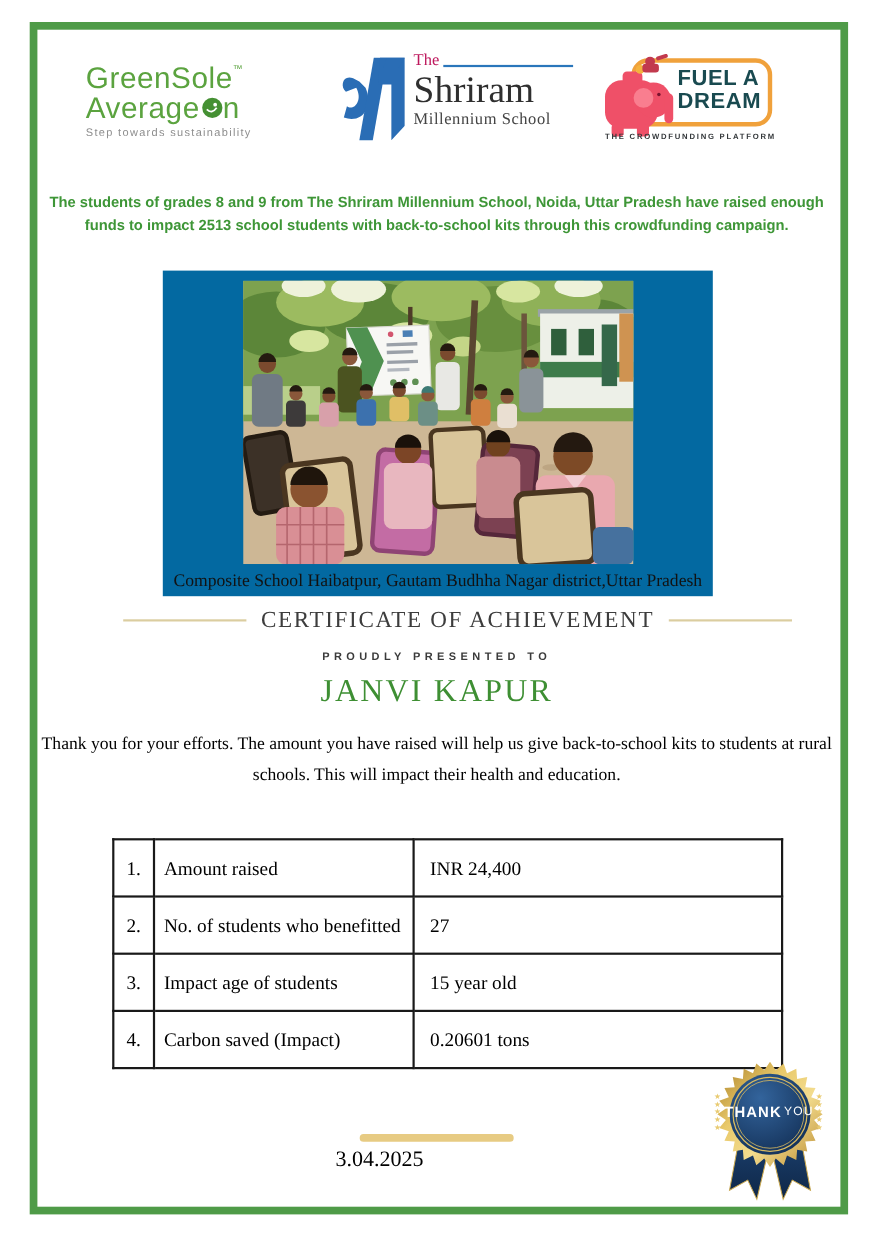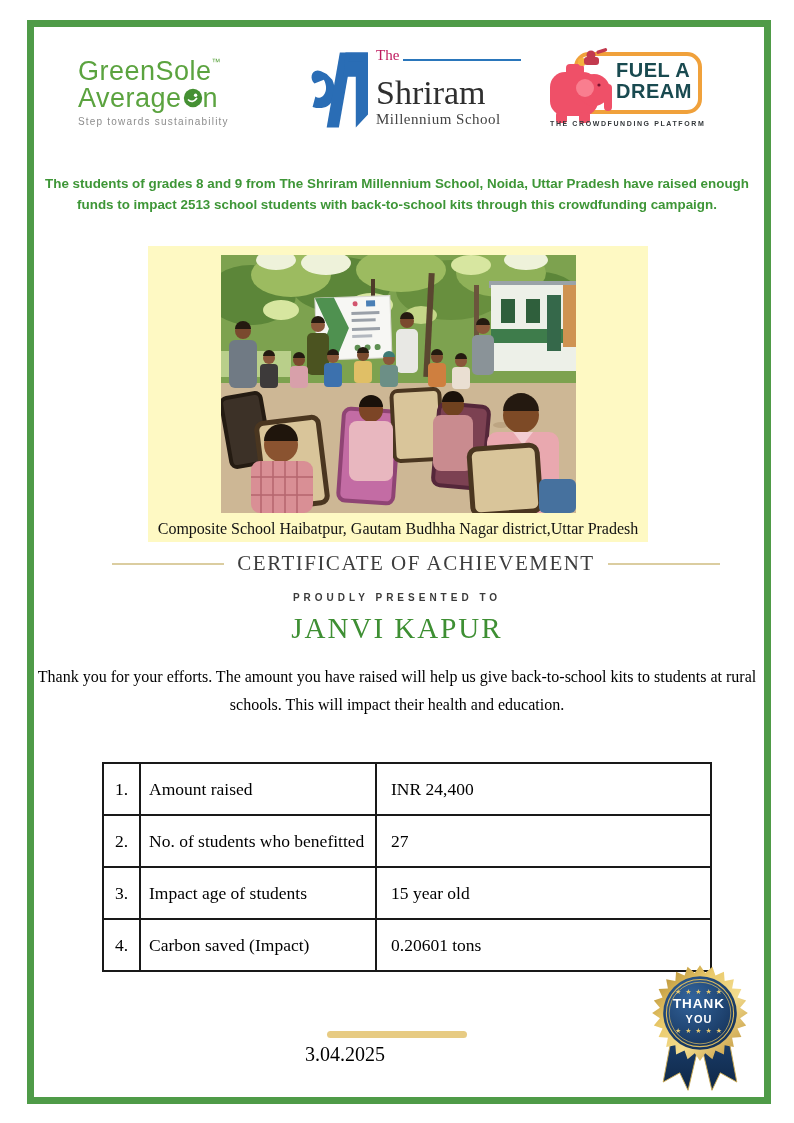--- a/index.html
+++ b/index.html
@@ -16,38 +16,38 @@
   .gs-tm{font-size:9px;color:#5ba33f;vertical-align:top;}
   .gs-line2{font-size:27px;color:#5ba33f;letter-spacing:.5px;display:flex;align-items:center;}
   .gs-o-icon{display:inline-block;margin:0 0 -2px 1px;}
   .gs-tagline{font-size:10px;color:#8d8d8d;letter-spacing:1.2px;margin-top:5px;}
 
   .sh-logo{display:flex;align-items:flex-start;gap:8px;width:190px;}
   .sh-text{display:flex;flex-direction:column;line-height:1;}
   .sh-the-row{display:flex;align-items:flex-end;gap:4px;}
   .sh-the{font-size:15px;color:#be185d;font-family:"Liberation Serif",serif;}
   .sh-rule{flex:1;height:2px;background:#2a76bb;margin-bottom:2px;width:118px;}
-  .sh-name{font-size:34px;color:#2f2f2f;font-family:"Liberation Serif",serif;margin-top:13px;}
+  .sh-name{font-size:34px;color:#2f2f2f;font-family:"Liberation Serif",serif;margin-top:3px;}
   .sh-sub{font-size:15px;color:#444;font-family:"Liberation Serif",serif;margin-top:2px;letter-spacing:.5px;}
 
   .fd-logo{position:relative;width:172px;height:88px;}
   .fd-box{position:absolute;left:30px;top:4px;width:128px;height:62px;
           border:4px solid #f0a13b;border-radius:15px;box-sizing:border-box;}
   .fd-elephant{position:absolute;left:0;top:0;}
   .fd-text{position:absolute;left:72px;top:12px;font-weight:bold;color:#194a50;
            font-size:20px;line-height:1.05;letter-spacing:.5px;}
   .fd-tagline{position:absolute;left:6px;top:72px;width:166px;font-size:7px;font-weight:bold;
               letter-spacing:1.6px;color:#33373a;}
 
   
   .intro{position:absolute;left:42px;top:173px;width:710px;text-align:center;
          color:#3e9637;font-weight:bold;font-size:13.4px;line-height:1.6;}
 
   
-  .photo-block{position:absolute;left:148px;top:246px;width:500px;height:296px;background:#fef9c3;}
+  .photo-block{position:absolute;left:148px;top:246px;width:500px;height:296px;background:#0369a1;}
   .photo{position:absolute;left:73px;top:9px;width:355px;height:258px;overflow:hidden;}
   .photo-caption{position:absolute;left:0;bottom:4px;width:100%;text-align:center;
                  font-family:"Liberation Serif",serif;font-size:16px;color:#121212;}
 
   
   .title-row{position:absolute;left:0;top:551px;width:794px;display:flex;
              justify-content:center;align-items:center;gap:13px;padding-left:19px;}
   .title-line{width:112px;height:2px;background:#dbcda0;}
   .cert-title{font-family:"Liberation Serif",serif;font-size:21px;color:#3d3d3d;letter-spacing:1.5px;}
   .presented{position:absolute;left:0;top:592px;width:794px;text-align:center;
@@ -68,24 +68,24 @@
   
   .gold-line{position:absolute;left:327px;top:1031px;width:140px;height:7px;
              border-radius:4px;background:#e7cb83;}
   .date{position:absolute;left:0;top:1043px;width:690px;text-align:center;
         font-family:"Liberation Serif",serif;font-size:20px;color:#000;}
 
   
   .badge{position:absolute;left:640px;top:956px;width:120px;height:140px;}
   .badge svg{position:absolute;left:0;top:0;}
   .badge-text{position:absolute;left:22px;top:18px;width:74px;height:74px;display:flex;
-              flex-direction:column;align-items:center;justify-content:center;gap:2px;}
+              align-items:center;justify-content:center;gap:2px;}
   .badge-stars{font-size:7px;color:#e9cb72;letter-spacing:1px;line-height:1;}
   .badge-word1{font-size:13.5px;font-weight:800;color:#fff;letter-spacing:1px;line-height:1.1;}
-  .badge-word2{font-size:11px;font-weight:700;color:#fff;letter-spacing:1px;line-height:1.1;}
+  .badge-word2{font-size:11px;font-weight:400;color:#fff;letter-spacing:1px;line-height:1.1;}
 </style>
 </head>
 <body>
 
 <div class="page">
   <div class="frame"></div>
 
   <div class="logo-row">
 
     <div class="gs-logo">

